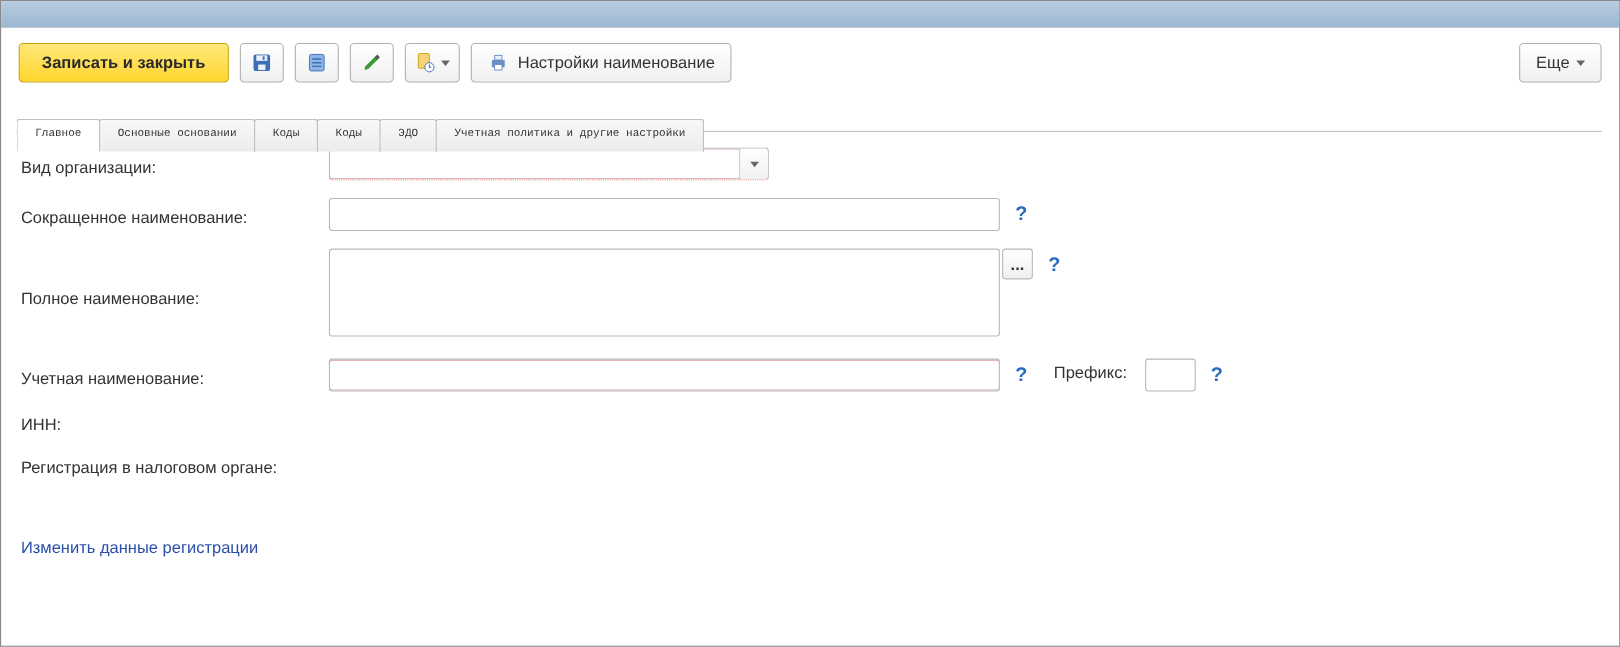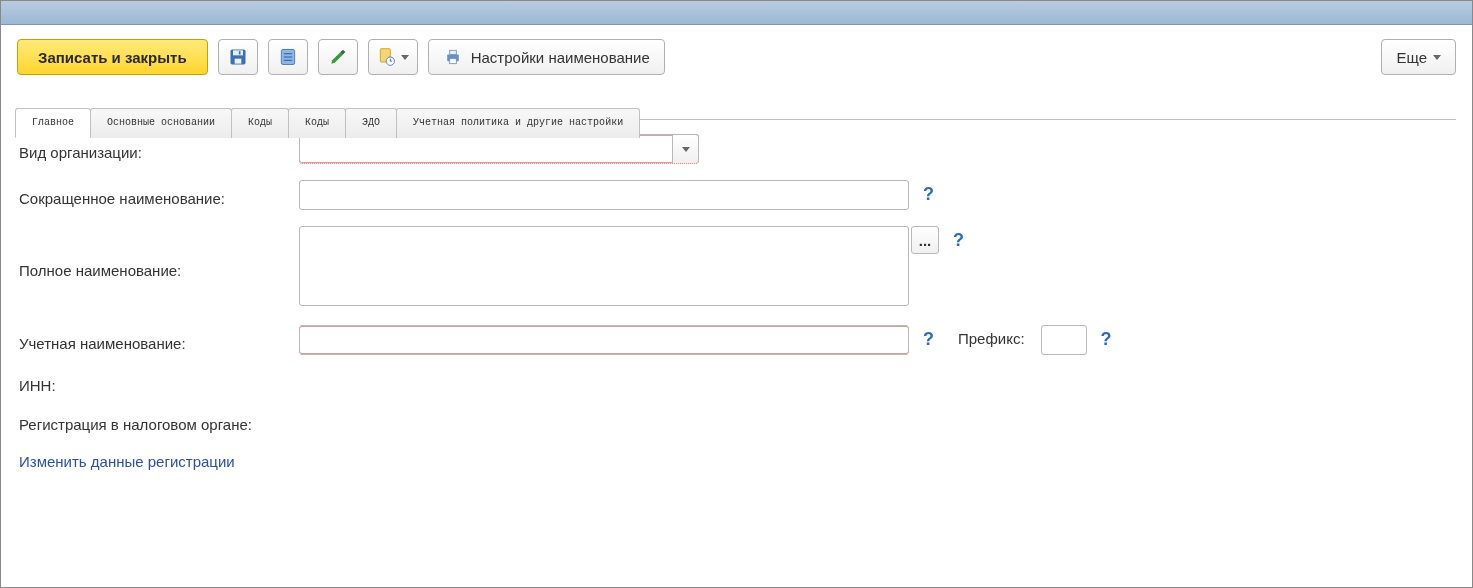--- a/index.html
+++ b/index.html
@@ -304,21 +304,21 @@
           <span class="inline-label">Префикс:</span>
           <input class="text" style="width: 46px;" value="">
           <span class="help">?</span>
         </div>
       </div>
 
       <div class="row">
         <div class="label">ИНН:</div>
       </div>
 
-      <div class="row" style="margin-bottom:20px">
+      <div class="row" style="margin-bottom:56px">
         <div class="label" style="width:auto">Регистрация в налоговом органе:</div>
       </div>
 
       <div class="row">
         <a class="link">Изменить данные регистрации</a>
       </div>
 
     </div>
   </div>
 </div>

